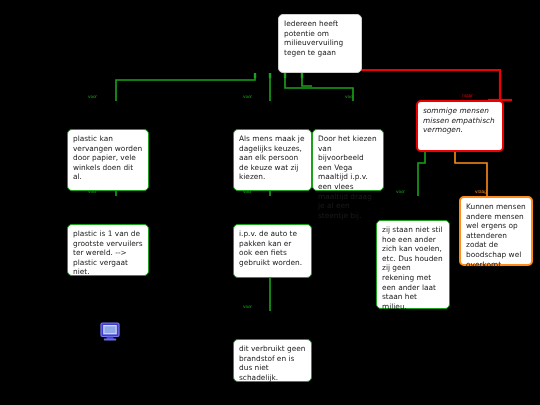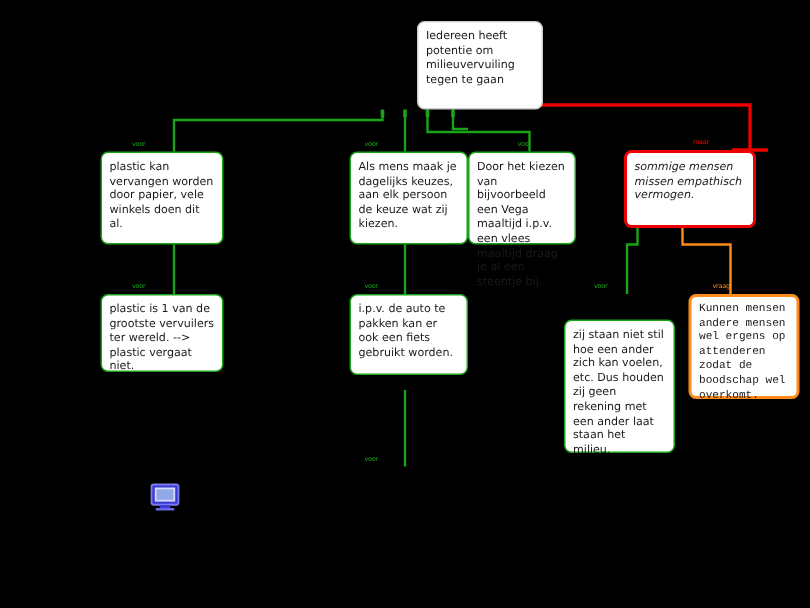--- a/index.html
+++ b/index.html
@@ -18,23 +18,23 @@
     background:#ffffff;
     border-radius:5px;
     box-sizing:border-box;
     color:#1a1a1a;
     font-size:7.4px;
     line-height:9.6px;
     padding:4px 5px 4px 5px;
     letter-spacing:0px;
     white-space:pre-line;
   }
-  .node.pro{border:1.5px solid #19a319;}
+  .node.pro{border:1.5px solid #19a319;margin-top:28px;}
   .node.con{border:2px solid #ee0000;font-style:italic;}
-  .node.neutral{border:2px solid #ff8c1a;font-family:Liberation Mono, monospace;}
+  .node.neutral{border:2px solid #ff8c1a;}
   .node.root{border:1.5px solid #cfcfcf;margin-left:42px;}
 
   .edge-label{
     position:absolute;
     font-size:4.4px;
     line-height:5px;
     font-family:"DejaVu Sans", sans-serif;
     letter-spacing:-0.2px;
     white-space:nowrap;
   }
@@ -102,26 +102,27 @@
   <div class="edge-label con" style="left:462px;top:93px;">maar</div>
   <div class="node con" style="left:416px;top:100px;width:88px;height:52px;">sommige mensen missen empathisch vermogen.</div>
 
   <div class="edge-label pro" style="left:88px;top:189px;">voor</div>
   <div class="node pro" style="left:67px;top:196px;width:82px;height:52px;">plastic is 1 van de grootste vervuilers ter wereld. --&gt; plastic vergaat niet.</div>
 
   <div class="edge-label pro" style="left:243px;top:189px;">voor</div>
   <div class="node pro" style="left:233px;top:196px;width:79px;height:54px;">i.p.v. de auto te pakken kan er ook een fiets gebruikt worden.</div>
 
   <div class="edge-label pro" style="left:396px;top:189px;">voor</div>
-  <div class="node pro" style="left:376px;top:213px;width:74px;height:89px;">zij staan niet stil hoe een ander zich kan voelen, etc. Dus houden zij geen rekening met een ander laat staan het milieu.</div>
+  <div class="node pro" style="left:376px;top:192px;width:74px;height:89px;">zij staan niet stil hoe een ander zich kan voelen, etc. Dus houden zij geen rekening met een ander laat staan het milieu.</div>
 
   <div class="edge-label neutral" style="left:475px;top:189px;">vraag</div>
   <div class="node neutral" style="left:459px;top:196px;width:74px;height:70px;">Kunnen mensen andere mensen wel ergens op attenderen zodat de boodschap wel overkomt.</div>
 
   <div class="edge-label pro" style="left:243px;top:304px;">voor</div>
+  <div class="node pro" style="left:233px;top:311px;width:79px;height:43px;">dit verbruikt geen brandstof en is dus niet schadelijk.</div>
 
   <svg id="monitor-icon" viewBox="0 0 20 19" xmlns="http://www.w3.org/2000/svg">
     <rect x="1" y="1" width="18" height="13.5" rx="1.5" fill="#3b3bd6" stroke="#7b7bf0" stroke-width="1.2"></rect>
     <rect x="3.2" y="3" width="13.6" height="9.4" fill="#d8d8f8"></rect>
     <rect x="4.4" y="4.2" width="11.2" height="7" fill="#8fa8e8"></rect>
     <rect x="6.5" y="14.8" width="7" height="2.2" fill="#3b3bd6"></rect>
     <rect x="3.8" y="16.6" width="12.4" height="1.8" rx="0.6" fill="#6a6ae8"></rect>
   </svg>
 
 </div>

